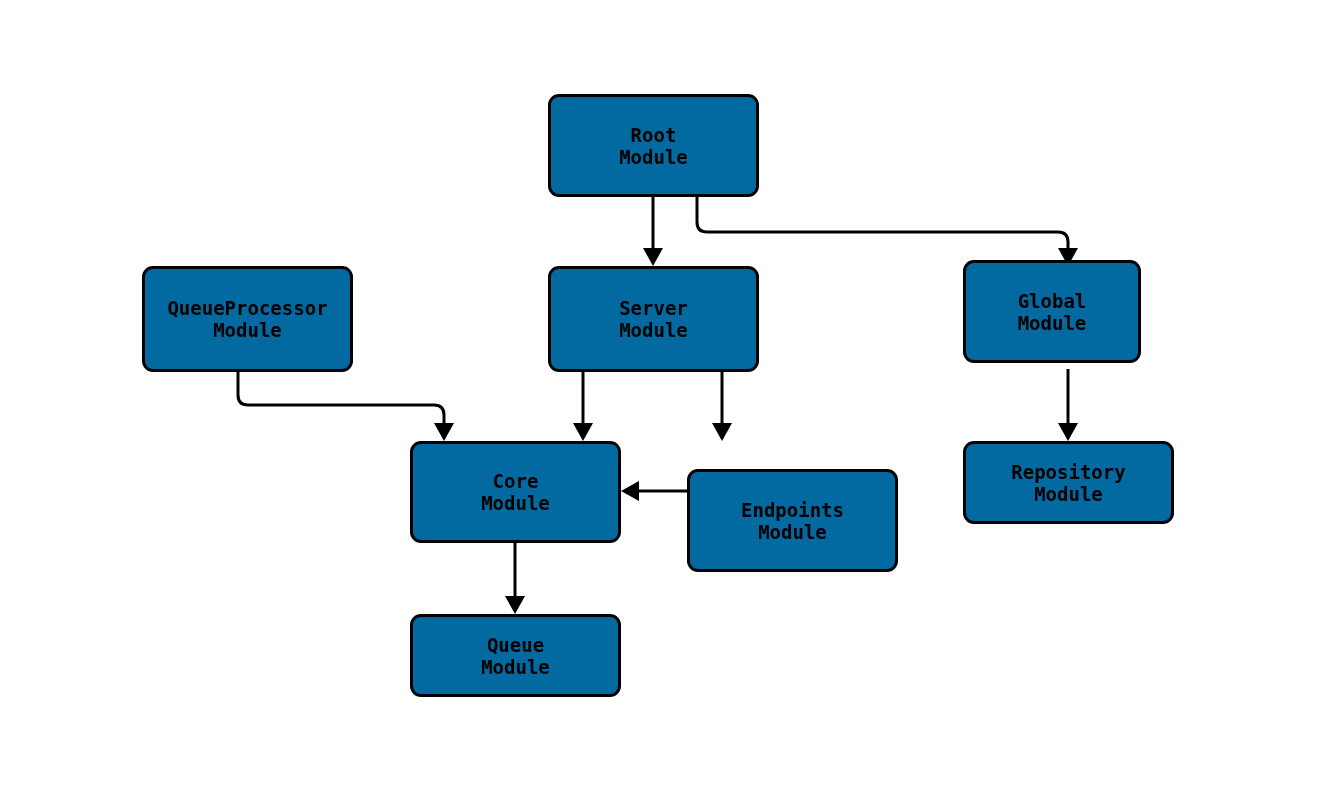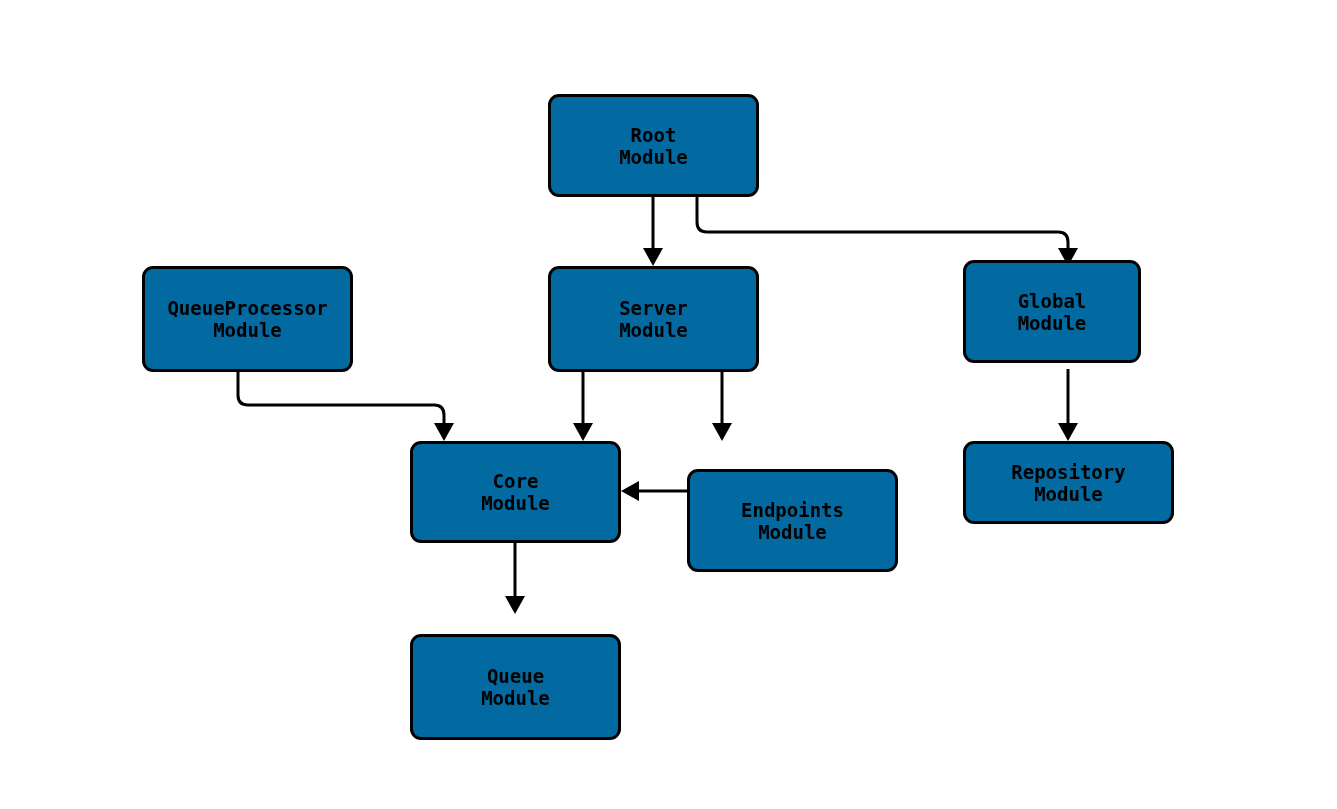--- a/index.html
+++ b/index.html
@@ -127,18 +127,18 @@
   <div class="node" style="left:687px; top:441px; width:211px; height:103px;margin-top:28px;">
     <div class="node-label">Endpoints
 Module</div>
   </div>
 
   <div class="node" style="left:963px; top:441px; width:211px; height:83px;">
     <div class="node-label">Repository
 Module</div>
   </div>
 
-  <div class="node" style="left:410px; top:634px; width:211px; height:106px;">
+  <div class="node" style="left:410px; top:614px; width:211px; height:83px;">
     <div class="node-label">Queue
 Module</div>
   </div>
 
 </div>
 
 </body></html>

